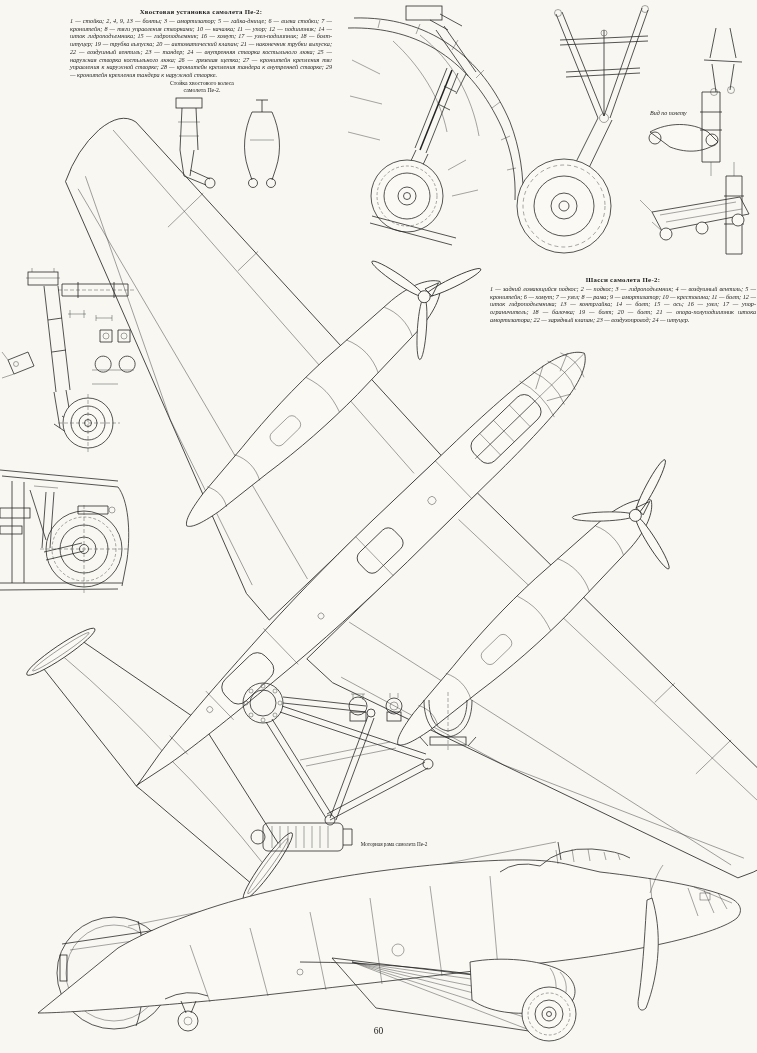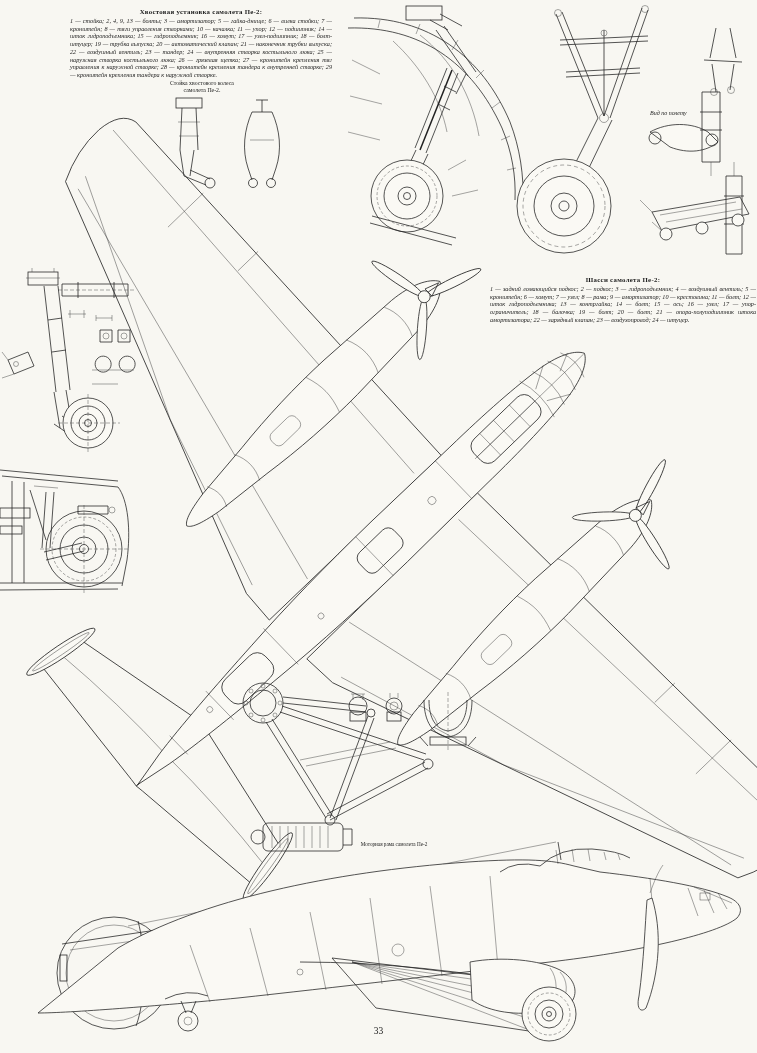--- a/index.html
+++ b/index.html
@@ -312,15 +312,15 @@
 
   <div class="txt" style="left:490px;top:276px;width:266px;">
     <div class="fig-title">Шасси самолета Пе-2:</div>
     <div class="legend">1 — задний ломающийся подкос; 2 — подкос; 3 — гидроподъемник; 4 — воздушный вентиль; 5 — кронштейн; 6 — хомут; 7 — узел; 8 — рама; 9 — амортизатор; 10 — крестовина; 11 — болт; 12 — шток гидроподъемника; 13 — контргайка; 14 — болт; 15 — ось; 16 — узел; 17 — упор-ограничитель; 18 — балочка; 19 — болт; 20 — болт; 21 — опора-полуподшипник штока амортизатора; 22 — зарядный клапан; 23 — воздухопровод; 24 — штуцер.</div>
   </div>
 
   <div class="txt view-label" style="left:650px;top:110px;">Вид по полету</div>
 
   <div class="txt tiny-caption" style="left:346px;top:841px;width:96px;">Моторная рама самолета Пе-2</div>
 
-  <div class="txt page-num" style="top:1026px;">33</div>
+  <div class="txt page-num" style="top:1026px;">60</div>
 
 </div>
 
 </body></html>

